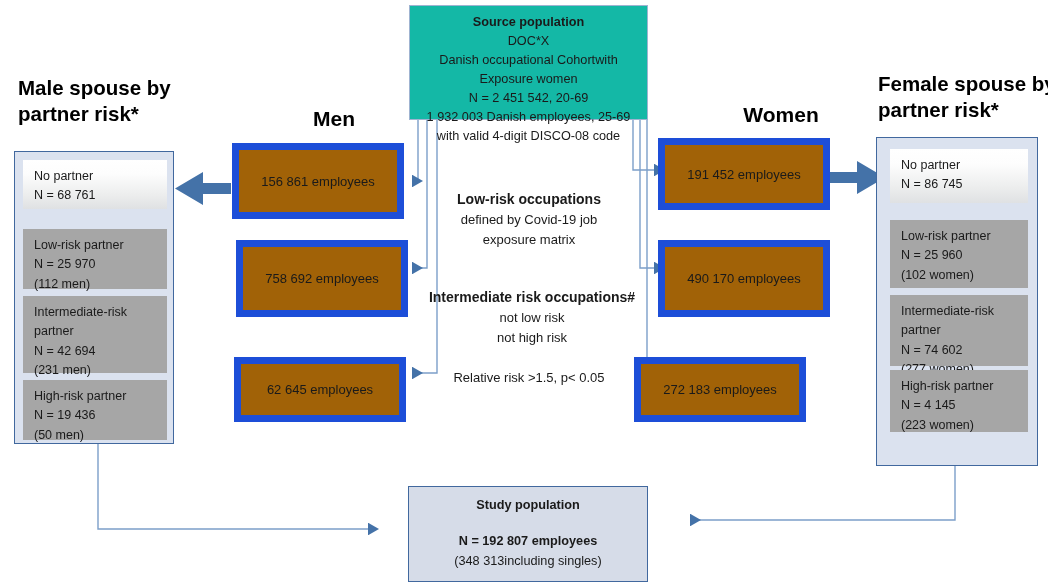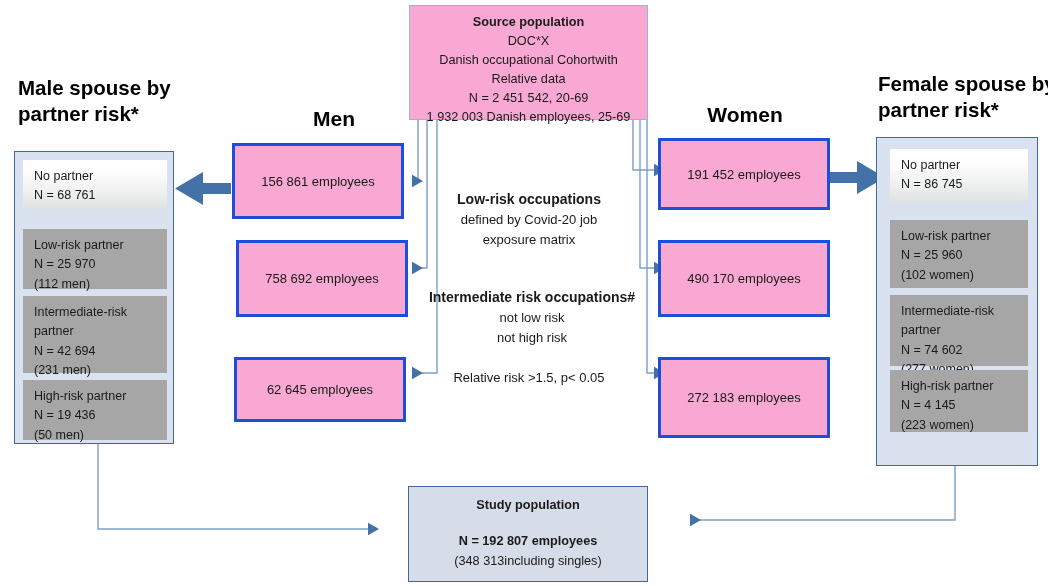--- a/index.html
+++ b/index.html
@@ -35,28 +35,28 @@
     color:#1a1a1a;
     position:absolute;
   }
   .subbox.gradient{
     background:linear-gradient(to bottom,#ffffff 0%,#fdfdfd 28%,#eceded 72%,#dfe1e3 100%);
   }
   .subbox.grey{background:#a6a6a6;}
 
   
   .empbox{
-    background:#f9a8d4;border:3px solid #1d4ed8;
+    background:#a16207;border:7px solid #1d4ed8;
     display:flex;align-items:center;justify-content:center;
     font-size:13px;color:#1a1a1a;
   }
 
   
   .srcbox{
-    background:#f9a8d4;border:1px solid #9fb3d1;
+    background:#14b8a6;border:1px solid #9fb3d1;
     text-align:center;font-size:12.7px;line-height:1.5;
     padding-top:7px;
   }
   .srcbox .ttl{font-weight:bold;}
   .studybox{
     background:#d6dce8;border:1px solid #41689e;
     text-align:center;font-size:12.7px;line-height:1.55;
     display:flex;flex-direction:column;justify-content:center;
   }
   .studybox .ttl{font-weight:bold;margin-bottom:16px;}
@@ -99,56 +99,57 @@
 
     <path d="M231,183 L203,183 L203,172 L175,188.5 L203,205 L203,194 L231,194 z" fill="#4472a8"></path>
 
     <path d="M829,172 L857,172 L857,161 L885,177.5 L857,194 L857,183 L829,183 z" fill="#4472a8"></path>
   </svg>
 
   <div class="abs srcbox" style="left:409px;top:5px;width:239px;height:115px;">
     <div class="ttl">Source population</div>
     <div>DOC*X</div>
     <div>Danish occupational Cohortwith</div>
-    <div>Relative data</div>
+    <div>Exposure women</div>
     <div>N = 2 451 542, 20-69</div>
     <div>1 932 003 Danish employees, 25-69</div>
+    <div>with valid 4-digit DISCO-08 code</div>
   </div>
 
   <div class="abs side-head" style="left:18px;top:75px;width:180px;">Male spouse by partner risk*</div>
 
   <div class="abs col-head" style="left:244px;top:106px;width:180px;">Men</div>
 
-  <div class="abs col-head" style="left:655px;top:102px;width:180px;">Women</div>
+  <div class="abs col-head" style="left:691px;top:102px;width:180px;">Women</div>
 
   <div class="abs side-head" style="left:878px;top:71px;width:180px;">Female spouse by partner risk*</div>
 
   <div class="abs empbox" style="left:232px;top:143px;width:172px;height:76px;">
     <span>156 861 employees</span>
   </div>
   <div class="abs empbox" style="left:236px;top:240px;width:172px;height:77px;">
     <span>758 692 employees</span>
   </div>
   <div class="abs empbox" style="left:234px;top:357px;width:172px;height:65px;">
     <span>62 645 employees</span>
   </div>
 
   <div class="abs empbox" style="left:658px;top:138px;width:172px;height:72px;">
     <span>191 452 employees</span>
   </div>
   <div class="abs empbox" style="left:658px;top:240px;width:172px;height:77px;">
     <span>490 170 employees</span>
   </div>
-  <div class="abs empbox" style="left:658px;top:357px;width:172px;height:81px;">
+  <div class="abs empbox" style="left:634px;top:357px;width:172px;height:65px;">
     <span>272 183 employees</span>
   </div>
 
   <div class="abs midlabel" style="left:418px;top:160px;width:222px;">
     <div class="t">Low-risk occupations</div>
-    <div>defined by Covid-20 job</div>
+    <div>defined by Covid-19 job</div>
     <div>exposure matrix</div>
   </div>
 
   <div class="abs midlabel" style="left:418px;top:258px;width:228px;">
     <div class="t">Intermediate  risk occupations#</div>
     <div>not low risk</div>
     <div>not high risk</div>
   </div>
 
   <div class="abs midlabel" style="left:418px;top:368px;width:222px;">

